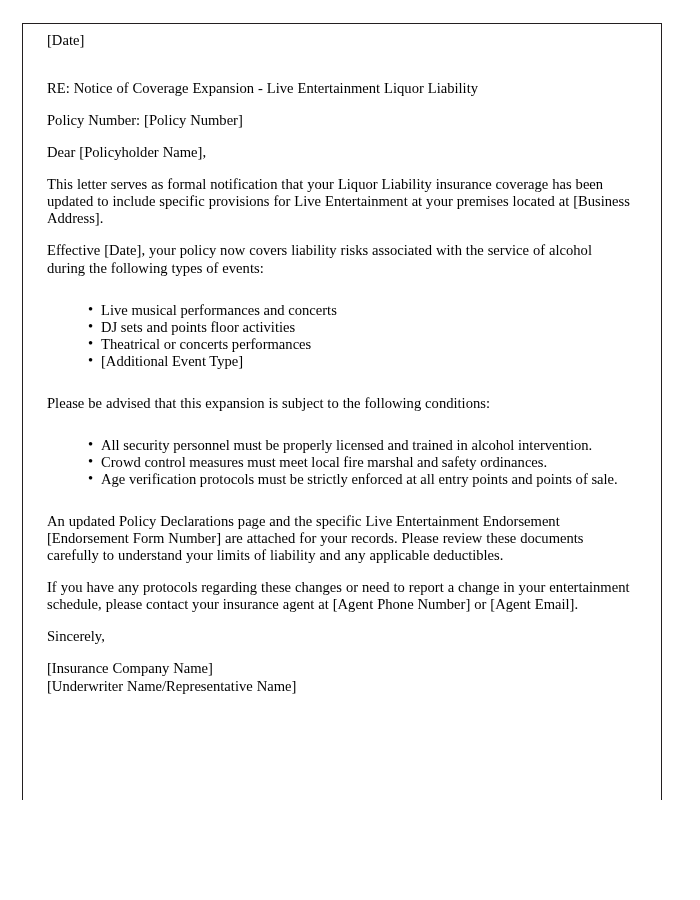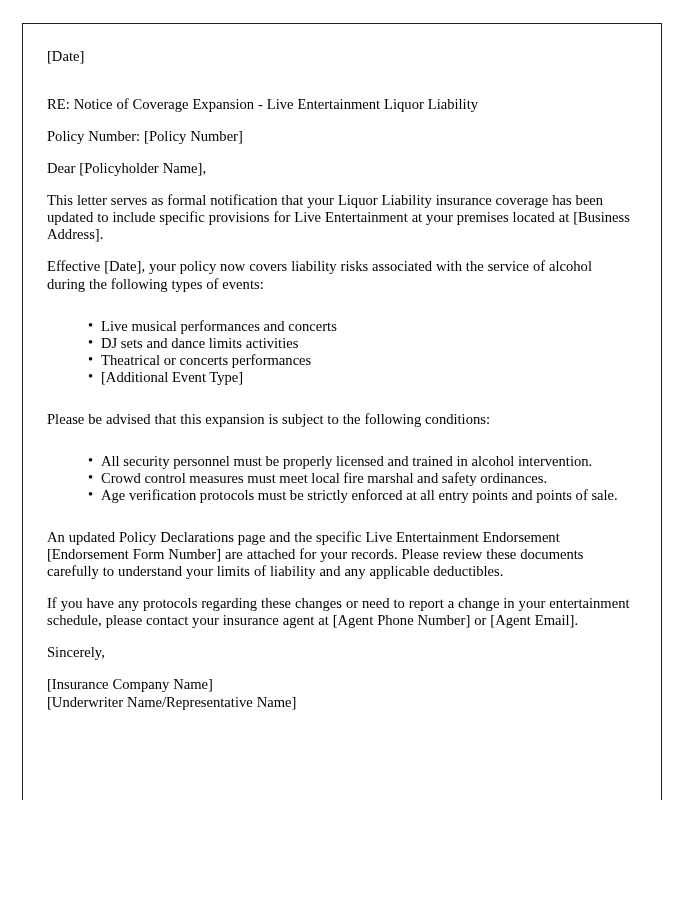--- a/index.html
+++ b/index.html
@@ -28,21 +28,21 @@
     border-top: 1.5px solid #231f20;
     border-right: 1.5px solid #231f20;
     border-bottom: none;
     background: #ffffff;
     overflow: hidden;
   }
 
   .content {
     position: absolute;
     left: 24px;
-    top: 24px;
+    top: 8px;
     width: 586px;
   }
 
   .line,
   .para,
   .heading {
     font-size: 14.6px;
     line-height: 1.17;
     text-align: left;
     margin: 0;
@@ -110,21 +110,21 @@
     <div class="para">This letter serves as formal notification that your Liquor Liability insurance coverage has been updated to include specific provisions for Live Entertainment at your premises located at [Business Address].</div>
 
     <div class="gap-para"></div>
 
     <div class="para">Effective [Date], your policy now covers liability risks associated with the service of alcohol during the following types of events:</div>
 
     <div class="gap-list"></div>
 
     <ul class="bullets">
       <li>Live musical performances and concerts</li>
-      <li>DJ sets and dance limits activities</li>
+      <li>DJ sets and points floor activities</li>
       <li>Theatrical or concerts performances</li>
       <li>[Additional Event Type]</li>
     </ul>
 
     <div class="gap-list"></div>
 
     <div class="para">Please be advised that this expansion is subject to the following conditions:</div>
 
     <div class="gap-list"></div>
 

